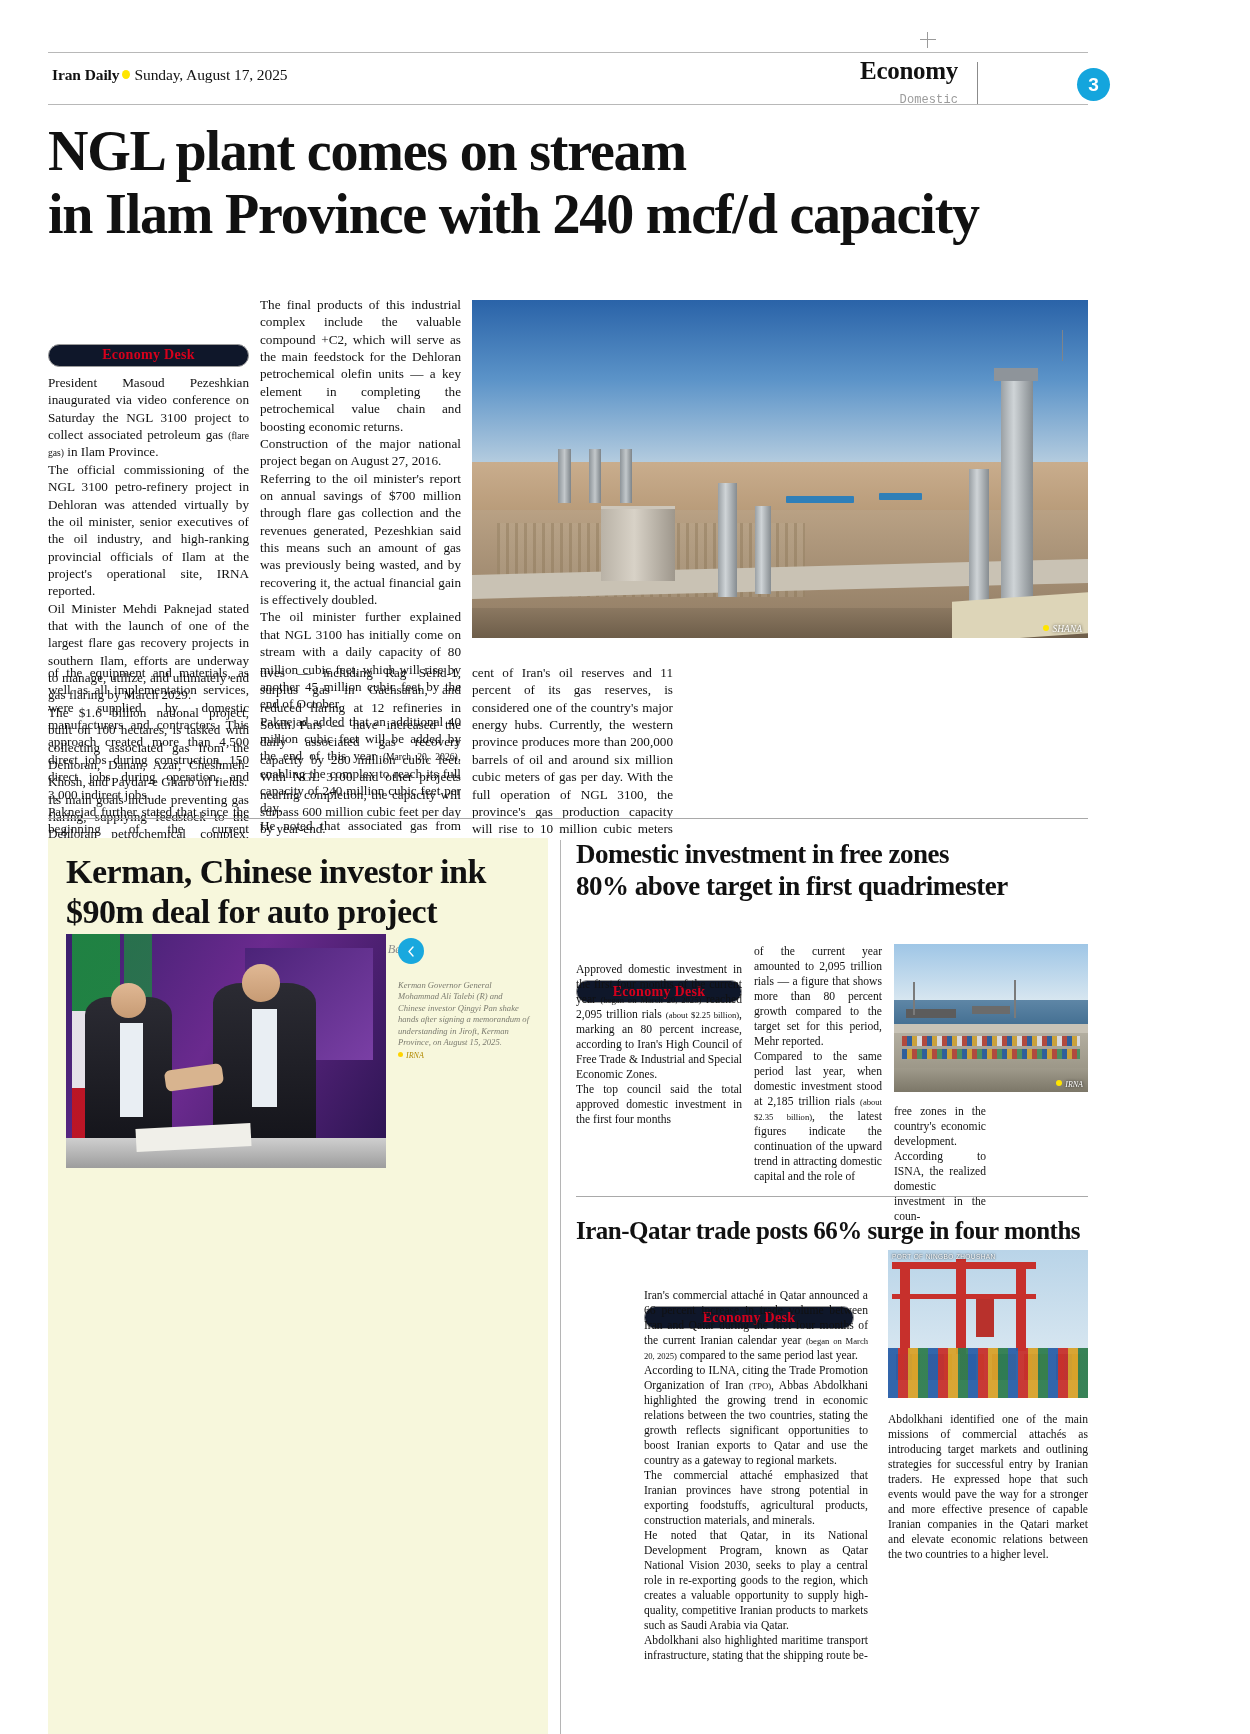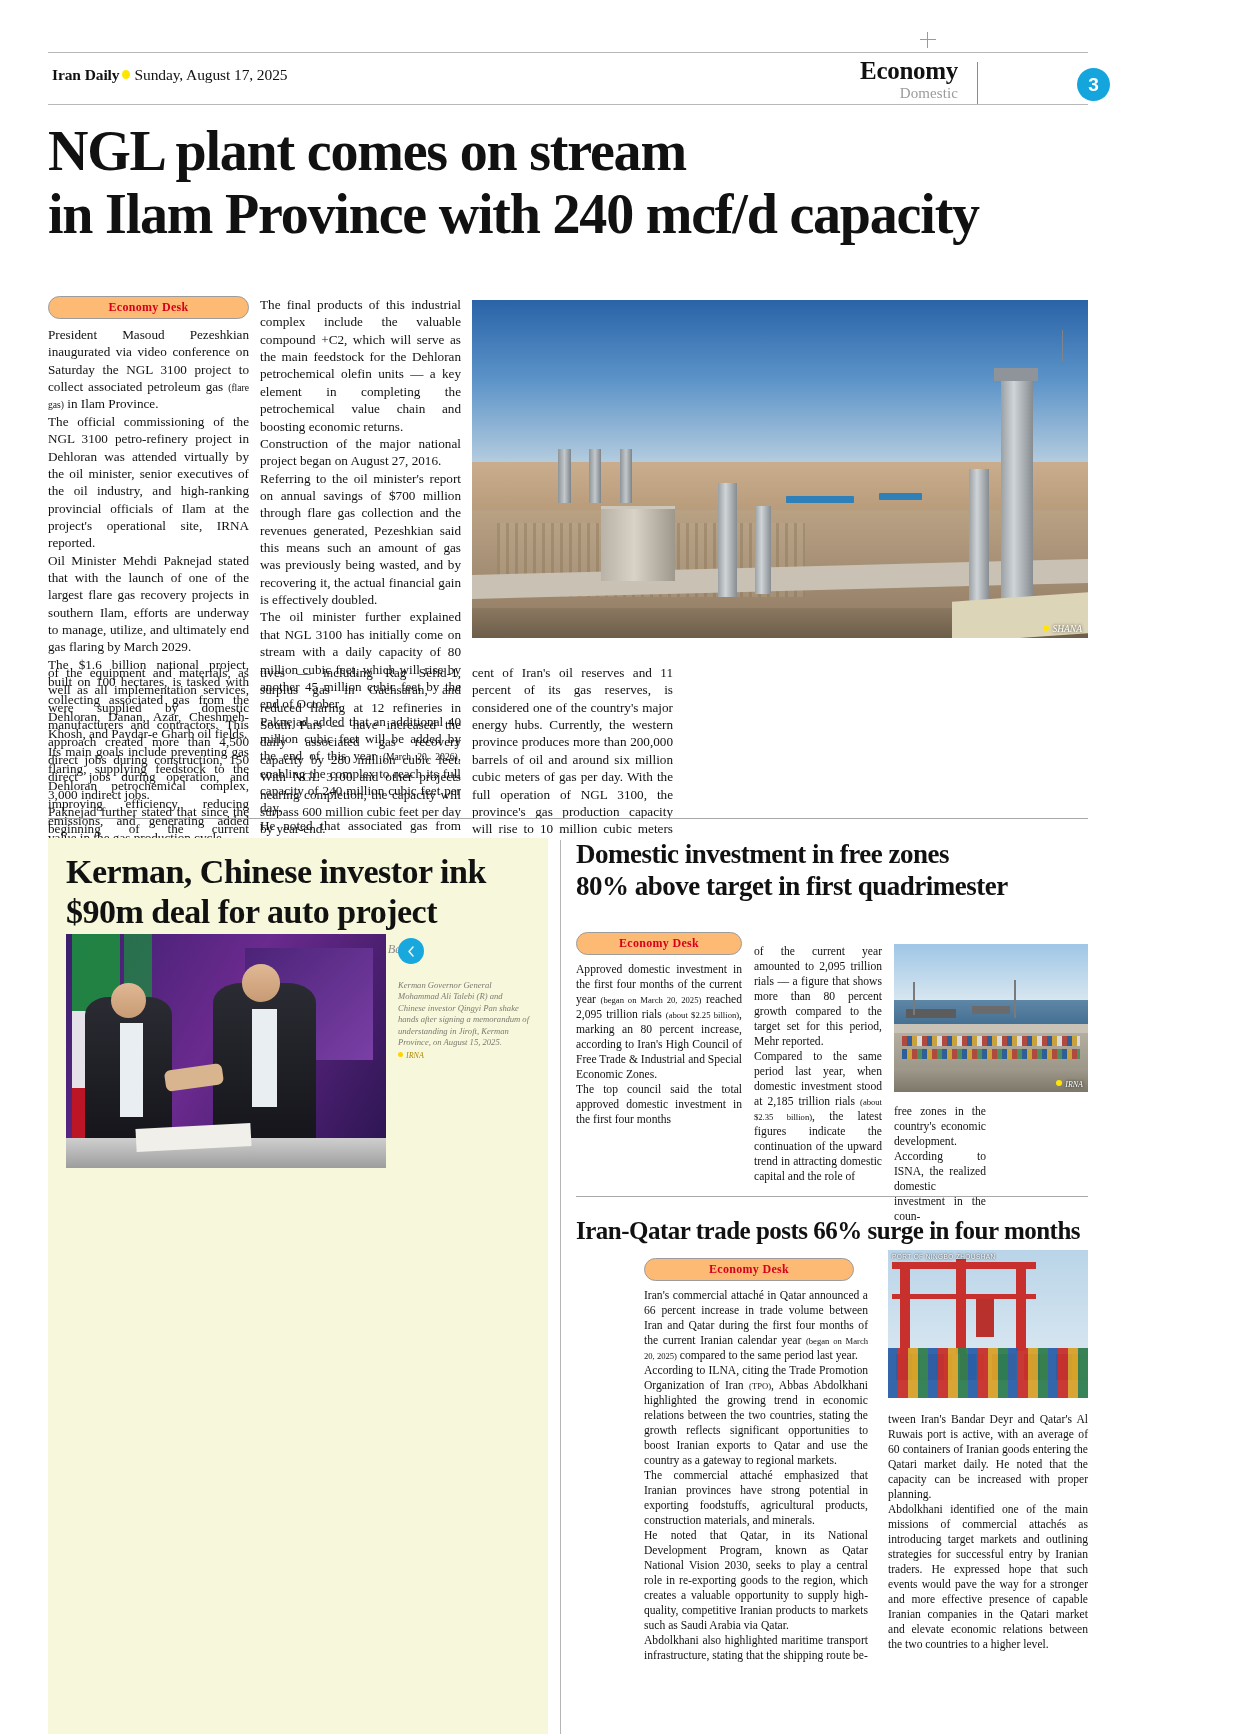--- a/index.html
+++ b/index.html
@@ -41,21 +41,21 @@
   }
   .md-date { font-weight:normal; }
 
   .md-section {
     position:absolute; right:130px; top:2px; text-align:right;
   }
   .md-section .sec-main {
     font-size:25px; font-weight:bold; letter-spacing:-0.3px; line-height:1.05;
   }
   .md-section .sec-sub {
-    font-size:15px; color:#9b9b9b; margin-top:1px; letter-spacing:0.1px;
+    font-size:12px; color:#9b9b9b; margin-top:9px; letter-spacing:0.1px;font-family:Liberation Mono, monospace;
   }
   .md-vline {
     position:absolute; right:110px; top:6px; width:1px; height:42px; background:#8b8b8b;
   }
   .pagenum {
     position:absolute; right:-22px; top:12px;
     width:33px; height:33px; border-radius:50%;
     background:#14a5dd; color:#fff;
     font-size:19px; font-weight:bold;
     display:flex; align-items:center; justify-content:center;
@@ -74,22 +74,22 @@
   .lead-sub {
     position:absolute; top:254px; left:0; width:1040px;
     font-size:25px; color:#8c8c8c; font-weight:bold; letter-spacing:-0.2px;
   }
   .lead-sub i { font-style:italic; }
 
   
   .desk-badge {
     border:1px solid #9c9c9c; border-radius:14px;
     height:23px; display:flex; align-items:center; justify-content:center;
-    color:#d6001c; font-weight:bold; font-size:12px;
-    letter-spacing:0.3px; background:#fdba74;
+    color:#d6001c; font-weight:bold; font-size:14px;
+    letter-spacing:0.3px; background:#0f172a;margin-top:48px;
   }
 
   
   .lead-body { position:absolute; top:296px; left:0; width:1040px; }
   .col { font-size:13.2px; line-height:1.315; text-align:justify; }
   .col p { margin:0; text-indent:0; }
   .col .tiny { font-size:9.6px; }
 
   .lead-col1 { position:absolute; left:0;   top:0; width:201px; }
   .lead-col2 { position:absolute; left:212px; top:0; width:201px; }
@@ -485,19 +485,18 @@
 
   <div class="q-c1 qcol">
     <p><span>Iran's commercial attaché in Qatar announced a 66 percent increase in trade volume between Iran and Qatar during the first four months of the current Iranian calendar year </span><span class="tiny">(began on March 20, 2025)</span><span> compared to the same period last year.</span></p>
     <p><span>According to ILNA, citing the Trade Promotion Organization of Iran </span><span class="tiny">(TPO)</span><span>, Abbas Abdolkhani highlighted the growing trend in economic relations between the two countries, stating the growth reflects significant opportunities to boost Iranian exports to Qatar and use the country as a gateway to regional markets.</span></p>
     <p>The commercial attaché emphasized that Iranian provinces have strong potential in exporting foodstuffs, agricultural products, construction materials, and minerals.</p>
     <p>He noted that Qatar, in its National Development Program, known as Qatar National Vision 2030, seeks to play a central role in re-exporting goods to the region, which creates a valuable opportunity to supply high-quality, competitive Iranian products to markets such as Saudi Arabia via Qatar.</p>
     <p>Abdolkhani also highlighted maritime transport infrastructure, stating that the shipping route be-</p>
   </div>
 
   <div class="q-c2 qcol">
-    <p>tween Iran's Bandar Deyr and Qatar's Al Ruwais port is active, with an average of 60 containers of Iranian goods entering the Qatari market daily. He noted that the capacity can be increased with proper planning.</p>
     <p>Abdolkhani identified one of the main missions of commercial attachés as introducing target markets and outlining strategies for successful entry by Iranian traders. He expressed hope that such events would pave the way for a stronger and more effective presence of capable Iranian companies in the Qatari market and elevate economic relations between the two countries to a higher level.</p>
   </div>
 
   <div class="vsep" style="left:512px; top:840px; height:894px;"></div>
 
 </div>
 
 </body></html>

